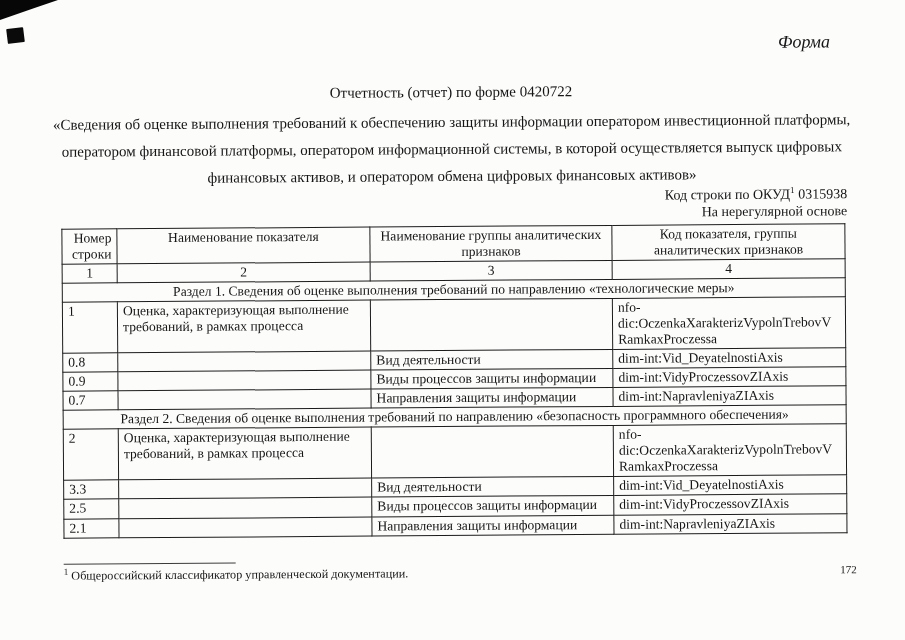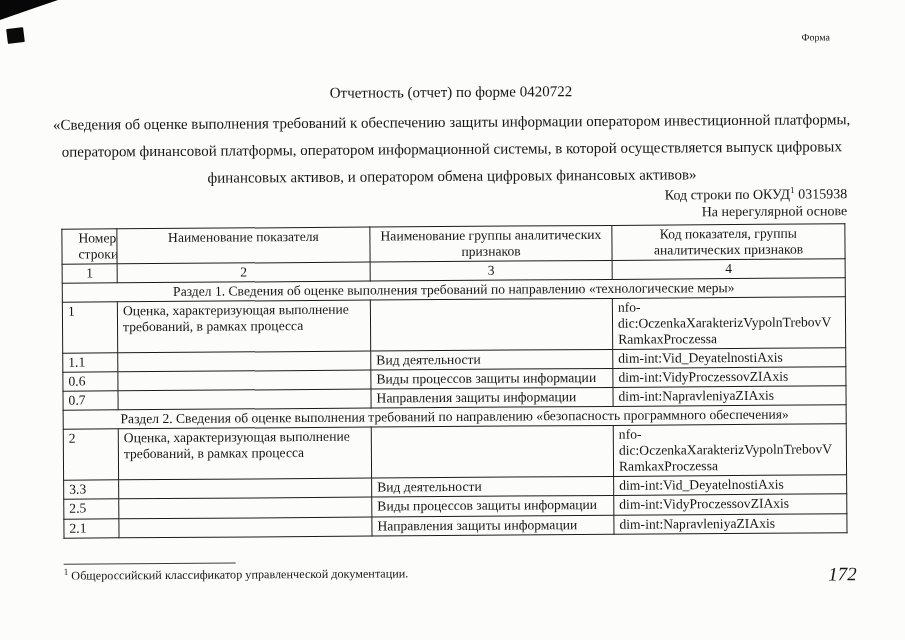--- a/index.html
+++ b/index.html
@@ -31,21 +31,22 @@
   }
 
   .content {
     position:absolute; inset:0;
     transform:rotate(-0.4deg);
     transform-origin:50% 50%;
   }
 
   .corner-label {
     position:absolute; top:34px; right:73px;
-    font-size:10px;
+    font-size:18px;
+    font-style:italic;
   }
 
   .doc-title {
     position:absolute; top:84px; left:0; width:100%;
     text-align:center; font-size:15px;
   }
 
   .doc-subtitle {
     position:absolute; top:109px; left:47px; width:812px;
     text-align:center; font-size:15px; line-height:27px;
@@ -68,41 +69,40 @@
     table-layout:fixed;
     font-size:13.6px; line-height:1.18;
   }
   table.report-table td {
     border:1px solid #1c1c1c;
     vertical-align:top;
     padding:1px 5px;
     overflow:hidden;
   }
   .row-head td { height:34px; vertical-align:middle; }
-  .row-head td.hl { text-align:left; padding-left:16px; }
+  .row-head td.hl { text-align:right; padding-left:4px; }
   .row-head td.hc { text-align:center; padding:1px 8px; }
   .row-nums td { height:15px; text-align:center; vertical-align:middle; padding:0; }
   .row-section td { height:17px; text-align:center; vertical-align:middle; }
   .row-tall td { height:50px; }
   .row-sm td { height:16px; }
   td.c-num { padding-left:4px; }
   td.c-code { overflow-wrap:break-word; }
 
   .footnote-rule {
     position:absolute; top:561px; left:62px;
     width:172px; border-top:1px solid #3c3c3c;
   }
   .footnote {
     position:absolute; top:566px; left:62px;
     font-size:12.2px;
   }
   .page-number {
     position:absolute; top:566px; right:50px;
-    font-size:19px;
-    font-style:italic;
+    font-size:11px;
   }
 </style>
 </head>
 <body>
 
 <div class="sheet">
   <div class="scan-corner"></div>
   <div class="scan-blot"></div>
 
   <div class="content">
@@ -141,27 +141,27 @@
         <tr class="row-section">
           <td colspan="4">Раздел 1. Сведения об оценке выполнения требований по направлению «технологические меры»</td>
         </tr>
         <tr class="row-tall">
           <td class="c-num">1</td>
           <td class="c-ind">Оценка, характеризующая выполнение требований, в рамках процесса</td>
           <td class="c-grp"></td>
           <td class="c-code">nfo-dic:OczenkaXarakterizVypolnTrebovVRamkaxProczessa</td>
         </tr>
         <tr class="row-sm">
-          <td class="c-num">1.1</td>
+          <td class="c-num">0.8</td>
           <td class="c-ind"></td>
           <td class="c-grp">Вид деятельности</td>
           <td class="c-code">dim-int:Vid_DeyatelnostiAxis</td>
         </tr>
         <tr class="row-sm">
-          <td class="c-num">0.6</td>
+          <td class="c-num">0.9</td>
           <td class="c-ind"></td>
           <td class="c-grp">Виды процессов защиты информации</td>
           <td class="c-code">dim-int:VidyProczessovZIAxis</td>
         </tr>
         <tr class="row-sm">
           <td class="c-num">0.7</td>
           <td class="c-ind"></td>
           <td class="c-grp">Направления защиты информации</td>
           <td class="c-code">dim-int:NapravleniyaZIAxis</td>
         </tr>

